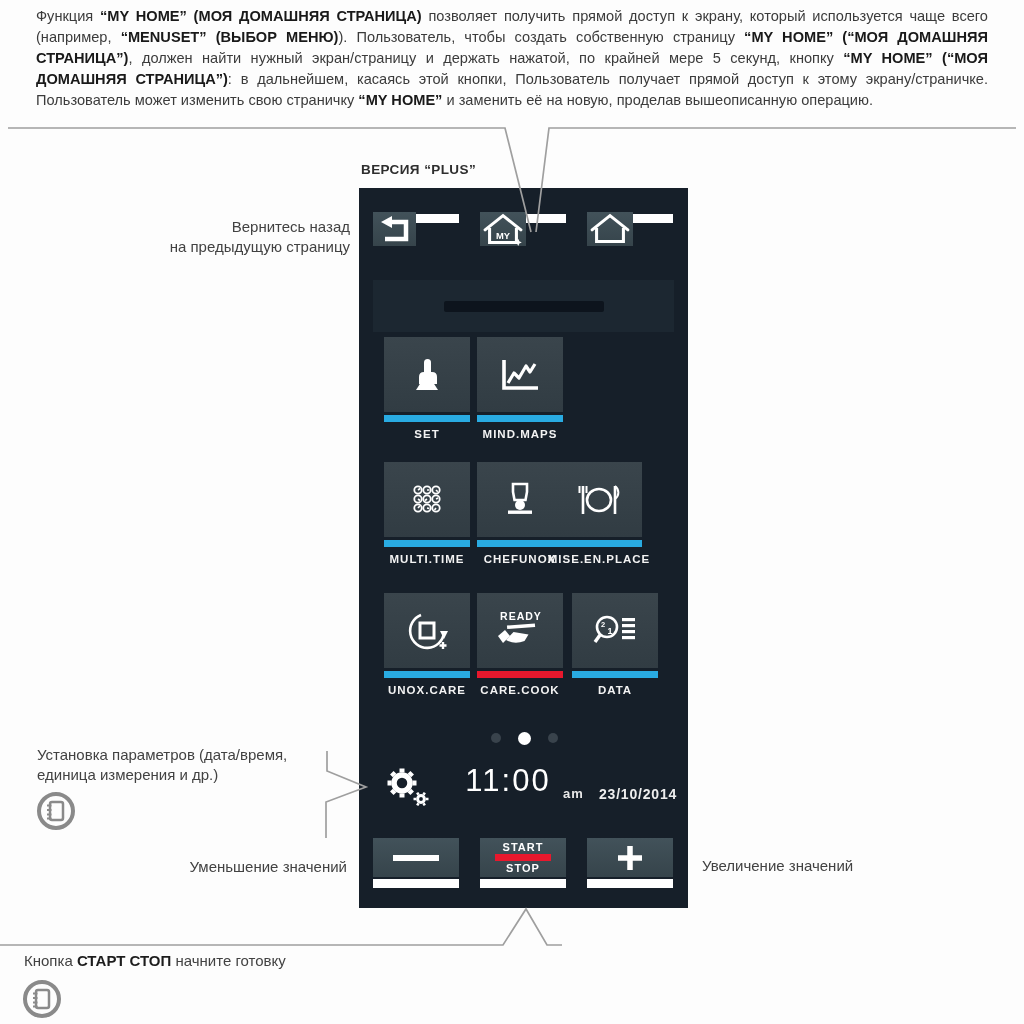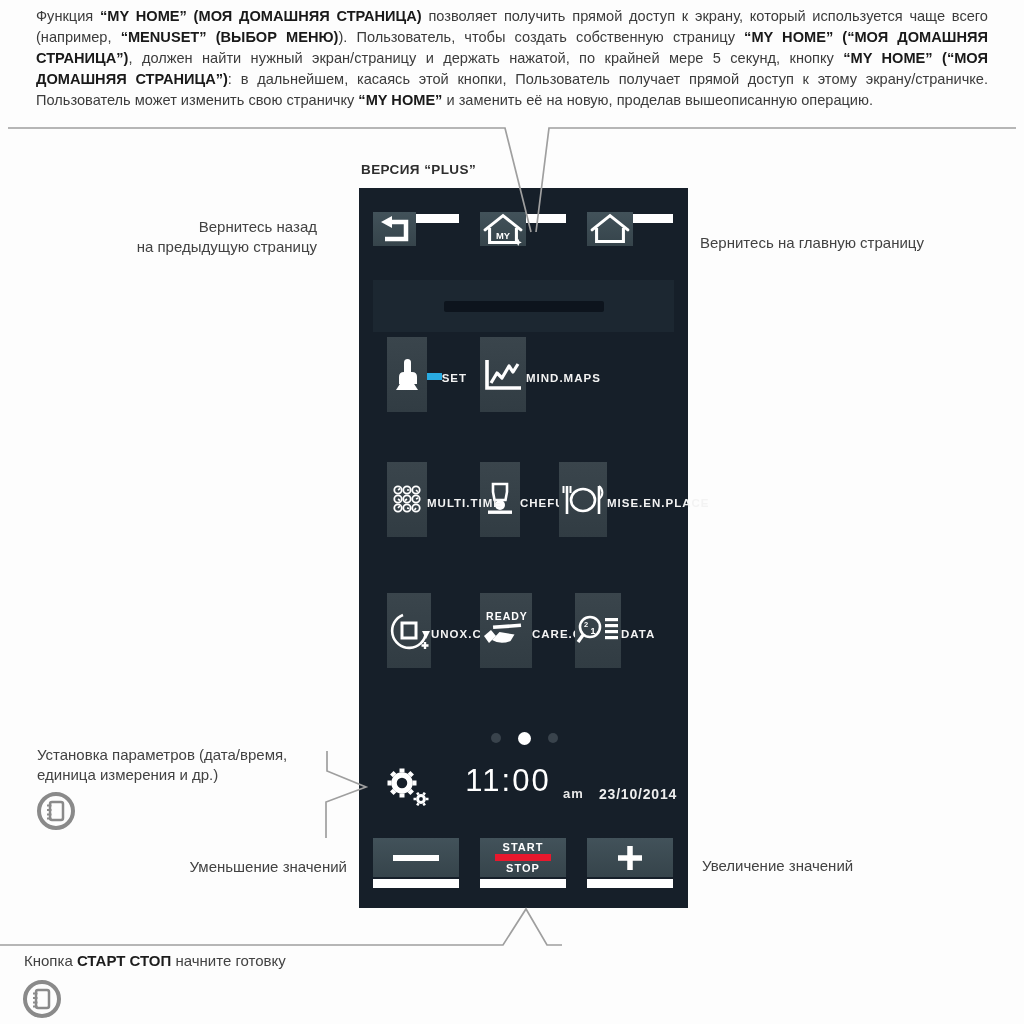--- a/index.html
+++ b/index.html
@@ -23,21 +23,21 @@
 
   .navbtn{width:86px;display:flex;}
   .btn-face{width:86px;height:34px;background:linear-gradient(#42525a,#36444b);
             display:flex;align-items:center;justify-content:center;}
   .btn-bar{width:86px;height:9px;background:#fff;margin-top:2px;}
 
   .banner{left:14px;top:92px;width:301px;height:52px;background:#1c2731;display:flex;
           align-items:center;justify-content:center;}
   .banner-smudge{width:160px;height:11px;background:#0b121a;opacity:.85;border-radius:2px;}
 
-  .tile{width:80px;display:flex;flex-direction:row;align-items:center;}
+  .tile{width:80px;display:flex;flex-direction:column;align-items:center;}
   .tile-face{width:86px;height:75px;background:linear-gradient(#3a454c,#313c43);
              display:flex;align-items:center;justify-content:center;}
   .tile-bar{width:86px;height:7px;margin-top:3px;}
   .tile-label{margin-top:6px;font-size:11.5px;font-weight:bold;letter-spacing:1px;
               color:#f3f3f3;white-space:nowrap;}
 
   .pager{left:120px;top:542px;width:90px;height:16px;display:flex;align-items:center;
          justify-content:center;gap:17px;}
   .dot{width:10px;height:10px;border-radius:50%;background:#39434c;}
   .dot.active{width:13px;height:13px;background:#ffffff;}
@@ -267,26 +267,25 @@
     <div class="abs ctrl" style="left:228px;top:650px">
       <div class="ctrl-face">
         <svg width="30" height="30" viewBox="0 0 30 30">
           <path d="M15 3 V27 M3 15 H27" stroke="#fff" stroke-width="5.5"></path>
         </svg>
       </div>
       <div class="btn-bar"></div>
     </div>
   </div>
 
-  <div class="abs note right-align" style="right:707px;top:217px;white-space:nowrap">
+  <div class="abs note right-align" style="right:674px;top:217px;white-space:nowrap">
     <div>Вернитесь назад</div>
     <div>на предыдущую страницу</div>
   </div>
 
-  <div class="abs note" style="left:700px;top:233px;white-space:nowrap">Вернитесь на главную страницу</div>
 
   <div class="abs note" style="left:37px;top:745px;white-space:nowrap">
     <div>Установка параметров (дата/время,</div>
     <div>единица измерения и др.)</div>
   </div>
 
   <svg class="abs" style="left:35px;top:790px" width="42" height="42" viewBox="0 0 42 42">
     <circle cx="21" cy="21" r="17" fill="none" stroke="#8a8a8a" stroke-width="4"></circle>
     <rect x="15" y="12" width="13" height="18" rx="2" fill="none" stroke="#8a8a8a" stroke-width="2.5"></rect>
     <path d="M12 15.5 h4.5 M12 20 h4.5 M12 24.5 h4.5 M12 28.5 h4.5" stroke="#8a8a8a" stroke-width="1.8"></path>

